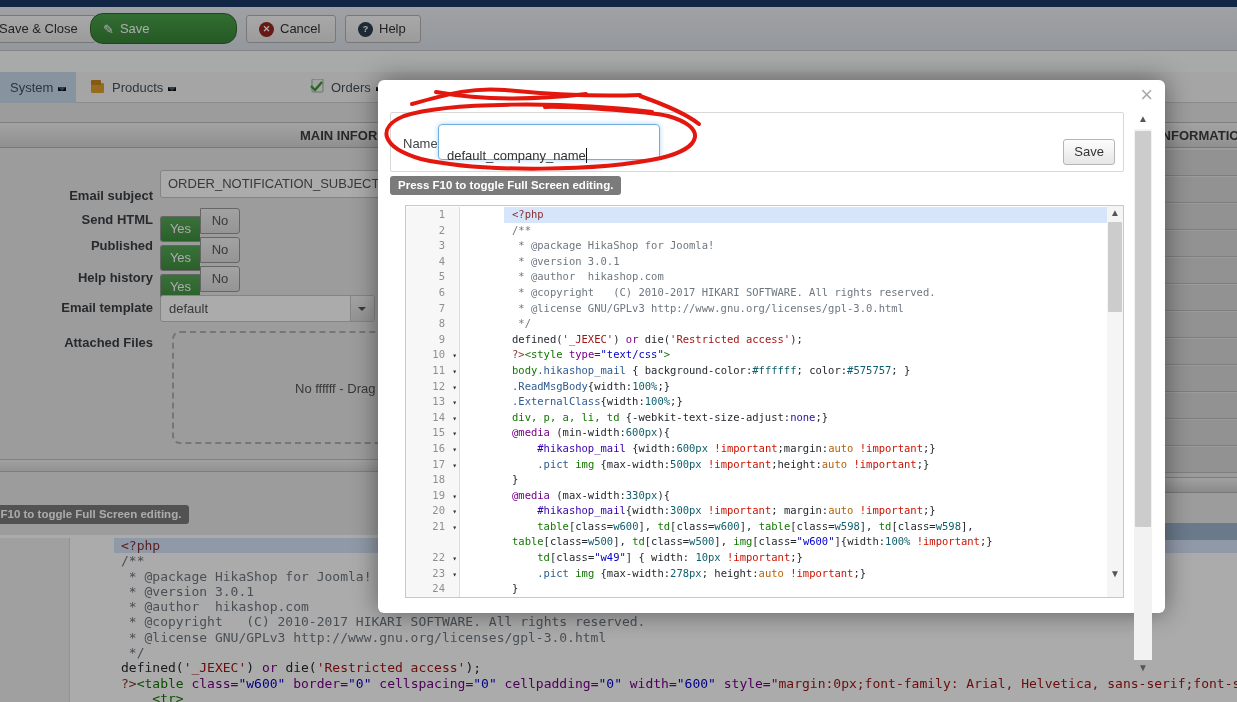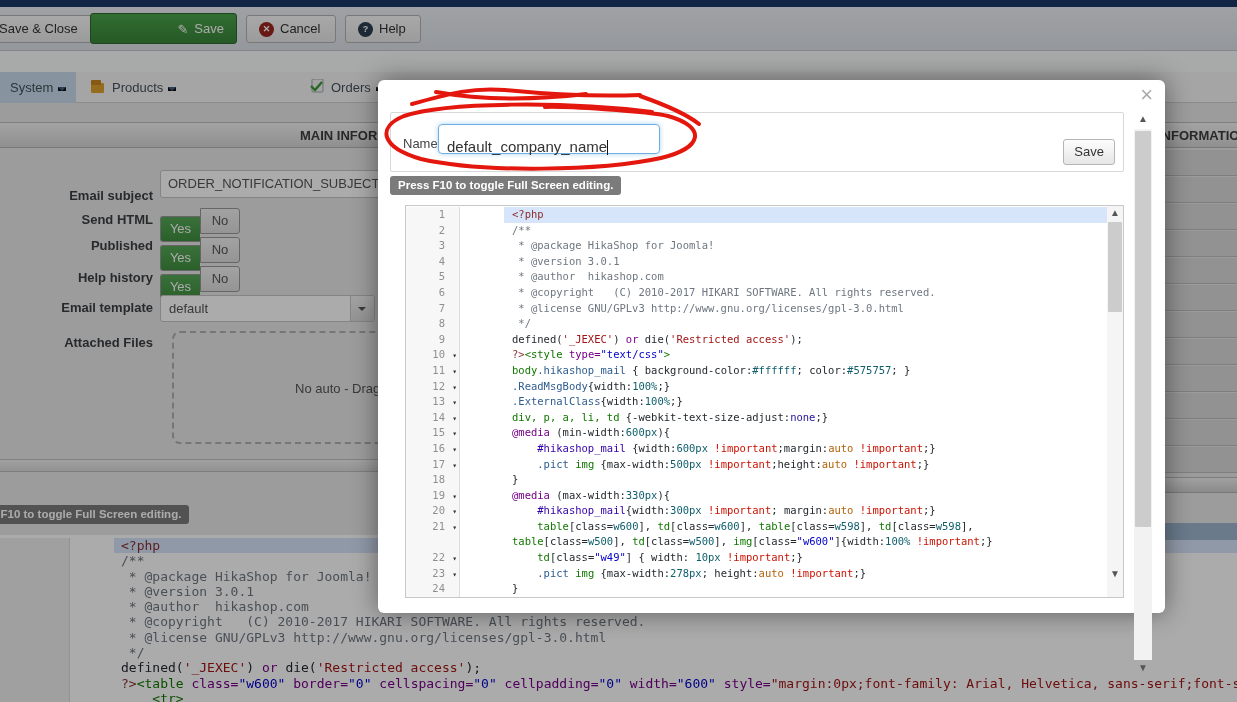--- a/index.html
+++ b/index.html
@@ -4,21 +4,21 @@
 <style>
   * { margin:0; padding:0; box-sizing:border-box; }
   body { background:#fff; font-family:"Liberation Sans", sans-serif; }
   #screen { position:relative; width:1237px; height:702px; overflow:hidden; background:#e9e9e9; }
 
   
   .topstrip { position:absolute; left:0; top:0; width:1237px; height:7px; background:#1a3867; }
   .toolbar { position:absolute; left:0; top:7px; width:1237px; height:44px; background:linear-gradient(#eef1f5,#dde3ea); border-bottom:1px solid #c3c9d1; }
   .tbtn { position:absolute; top:8px; height:28px; line-height:26px; padding:0 12px; background:linear-gradient(#fbfbfb,#e8e8e8); border:1px solid #b3b3b3; border-radius:3px; font-size:13px; color:#333; white-space:nowrap; }
   .tbtn .ic { display:inline-block; margin-right:6px; vertical-align:middle; }
-  .tbtn-green { background:linear-gradient(#4aa44a,#398439); border-color:#2d682d; color:#fff; text-align:right; }
+  .tbtn-green { background:linear-gradient(#4aa44a,#398439); border-color:#2d682d; color:#fff; text-align:left;border-radius:13px; }
   .ic-circle { display:inline-block; width:15px; height:15px; border-radius:50%; color:#fff; font-size:9px; font-weight:bold; line-height:15px; text-align:center; vertical-align:middle; margin-right:6px; }
   .gapstrip { position:absolute; left:0; top:51px; width:1237px; height:21px; background:#fbfcfd; }
   .menubar { position:absolute; left:0; top:72px; width:1237px; height:31px; background:#f6f7f8; border-bottom:1px solid #d0d0d0; }
   .mitem { position:absolute; top:0; height:31px; line-height:31px; font-size:13px; color:#44505c; padding:0 10px; white-space:nowrap; }
   .mitem.active { background:#c9dcec; }
   .mitem .caret { display:inline-block; margin-left:5px; width:0; height:0; border-left:4px solid transparent; border-right:4px solid transparent; border-top:4px solid #44607c; vertical-align:middle; }
   .mitem .mic { display:inline-block; vertical-align:middle; margin-right:7px; }
 
   
   .sechdr { position:absolute; left:0; top:122px; width:1237px; height:26px; background:linear-gradient(#f4f4f4,#d6d6d6); border-top:1px solid #bdbdbd; border-bottom:1px solid #b3b3b3; }
@@ -75,21 +75,21 @@
   .rblue { position:absolute; left:0; top:420px; width:72px; height:17px; background:#9fb6cf; }
 
   
   .dim { position:absolute; left:0; top:0; width:1237px; height:702px; background:rgba(0,0,0,0.33); z-index:5; }
 
   
   .modal { position:absolute; left:378px; top:80px; width:787px; height:533px; background:#fff; border-radius:6px; box-shadow:0 0 26px rgba(0,0,0,0.45); z-index:10; }
   .mclose { position:absolute; right:12px; top:4px; font-size:22px; color:#aaa; line-height:22px; }
   .mheadbox { position:absolute; left:12px; top:32px; width:734px; height:60px; background:#fff; border:1px solid #d8d8d8; border-radius:2px; }
   .mname { position:absolute; left:12px; top:23px; font-size:13px; color:#444; }
-  .mnameinput { position:absolute; left:47px; top:11px; width:222px; height:30px; border:1px solid #6faee0; border-radius:4px; box-shadow:0 0 5px rgba(102,175,233,0.55); font-size:15px; color:#333; line-height:28px; padding:8px 8px; white-space:nowrap; }
+  .mnameinput { position:absolute; left:47px; top:11px; width:222px; height:30px; border:1px solid #6faee0; border-radius:4px; box-shadow:0 0 5px rgba(102,175,233,0.55); font-size:13px; color:#333; line-height:28px; padding:17px 8px; white-space:nowrap; }
   .caret { display:inline-block; width:1px; height:15px; background:#111; vertical-align:-3px; }
   .msave { position:absolute; right:8px; bottom:6px; height:26px; line-height:24px; padding:0 10px; background:linear-gradient(#fdfdfd,#e6e6e6); border:1px solid #b5b5b5; border-radius:3px; font-size:13px; color:#333; }
   .mtip { left:12px; top:96px; }
   
   .sb-v { position:absolute; background:#f2f2f2; }
   .sb-thumb { position:absolute; left:2px; width:16px; background:#ccc; border-radius:1px; }
   .sb-arrow { position:absolute; font-size:10px; color:#555; width:20px; text-align:center; }
   .edsb { position:absolute; right:1px; top:1px; width:16px; height:391px; background:#f5f5f5; }
   .edsb .sb-thumb { left:1px; width:14px; }
 </style>
@@ -148,21 +148,21 @@
   </div>
 
   <div class="flabel" style="top:300px;">Email template</div>
   <div class="select" style="left:160px; top:295px; width:215px; height:27px;">
     <span class="val">default</span>
     <span class="btn"></span>
   </div>
 
   <div class="flabel" style="top:335px;">Attached Files</div>
   <div class="dropzone" style="left:172px; top:331px; width:600px; height:113px;">
-    <span class="dz-text" style="left:121px; top:48px;">No auto - Drag</span>
+    <span class="dz-text" style="left:121px; top:48px;">No ffffff - Drag</span>
   </div>
 
   <div class="divbar"></div>
 
   <div class="f10tip" style="left:-42px; top:505px;">Press F10 to toggle Full Screen editing.</div>
 
   <div class="editor bed" id="bg-editor" style="left:0; top:535px; width:1237px; height:167px; padding-top:3px;">
       <div class="ed-row sel"><div class="gut"></div><div class="cd"><span class="tk-mt">&lt;?php</span></div></div>
       <div class="ed-row"><div class="gut"></div><div class="cd"><span class="tk-cm">/**</span></div></div>
       <div class="ed-row"><div class="gut"></div><div class="cd"><span class="tk-cm"> * @package HikaShop for Joomla!</span></div></div>

